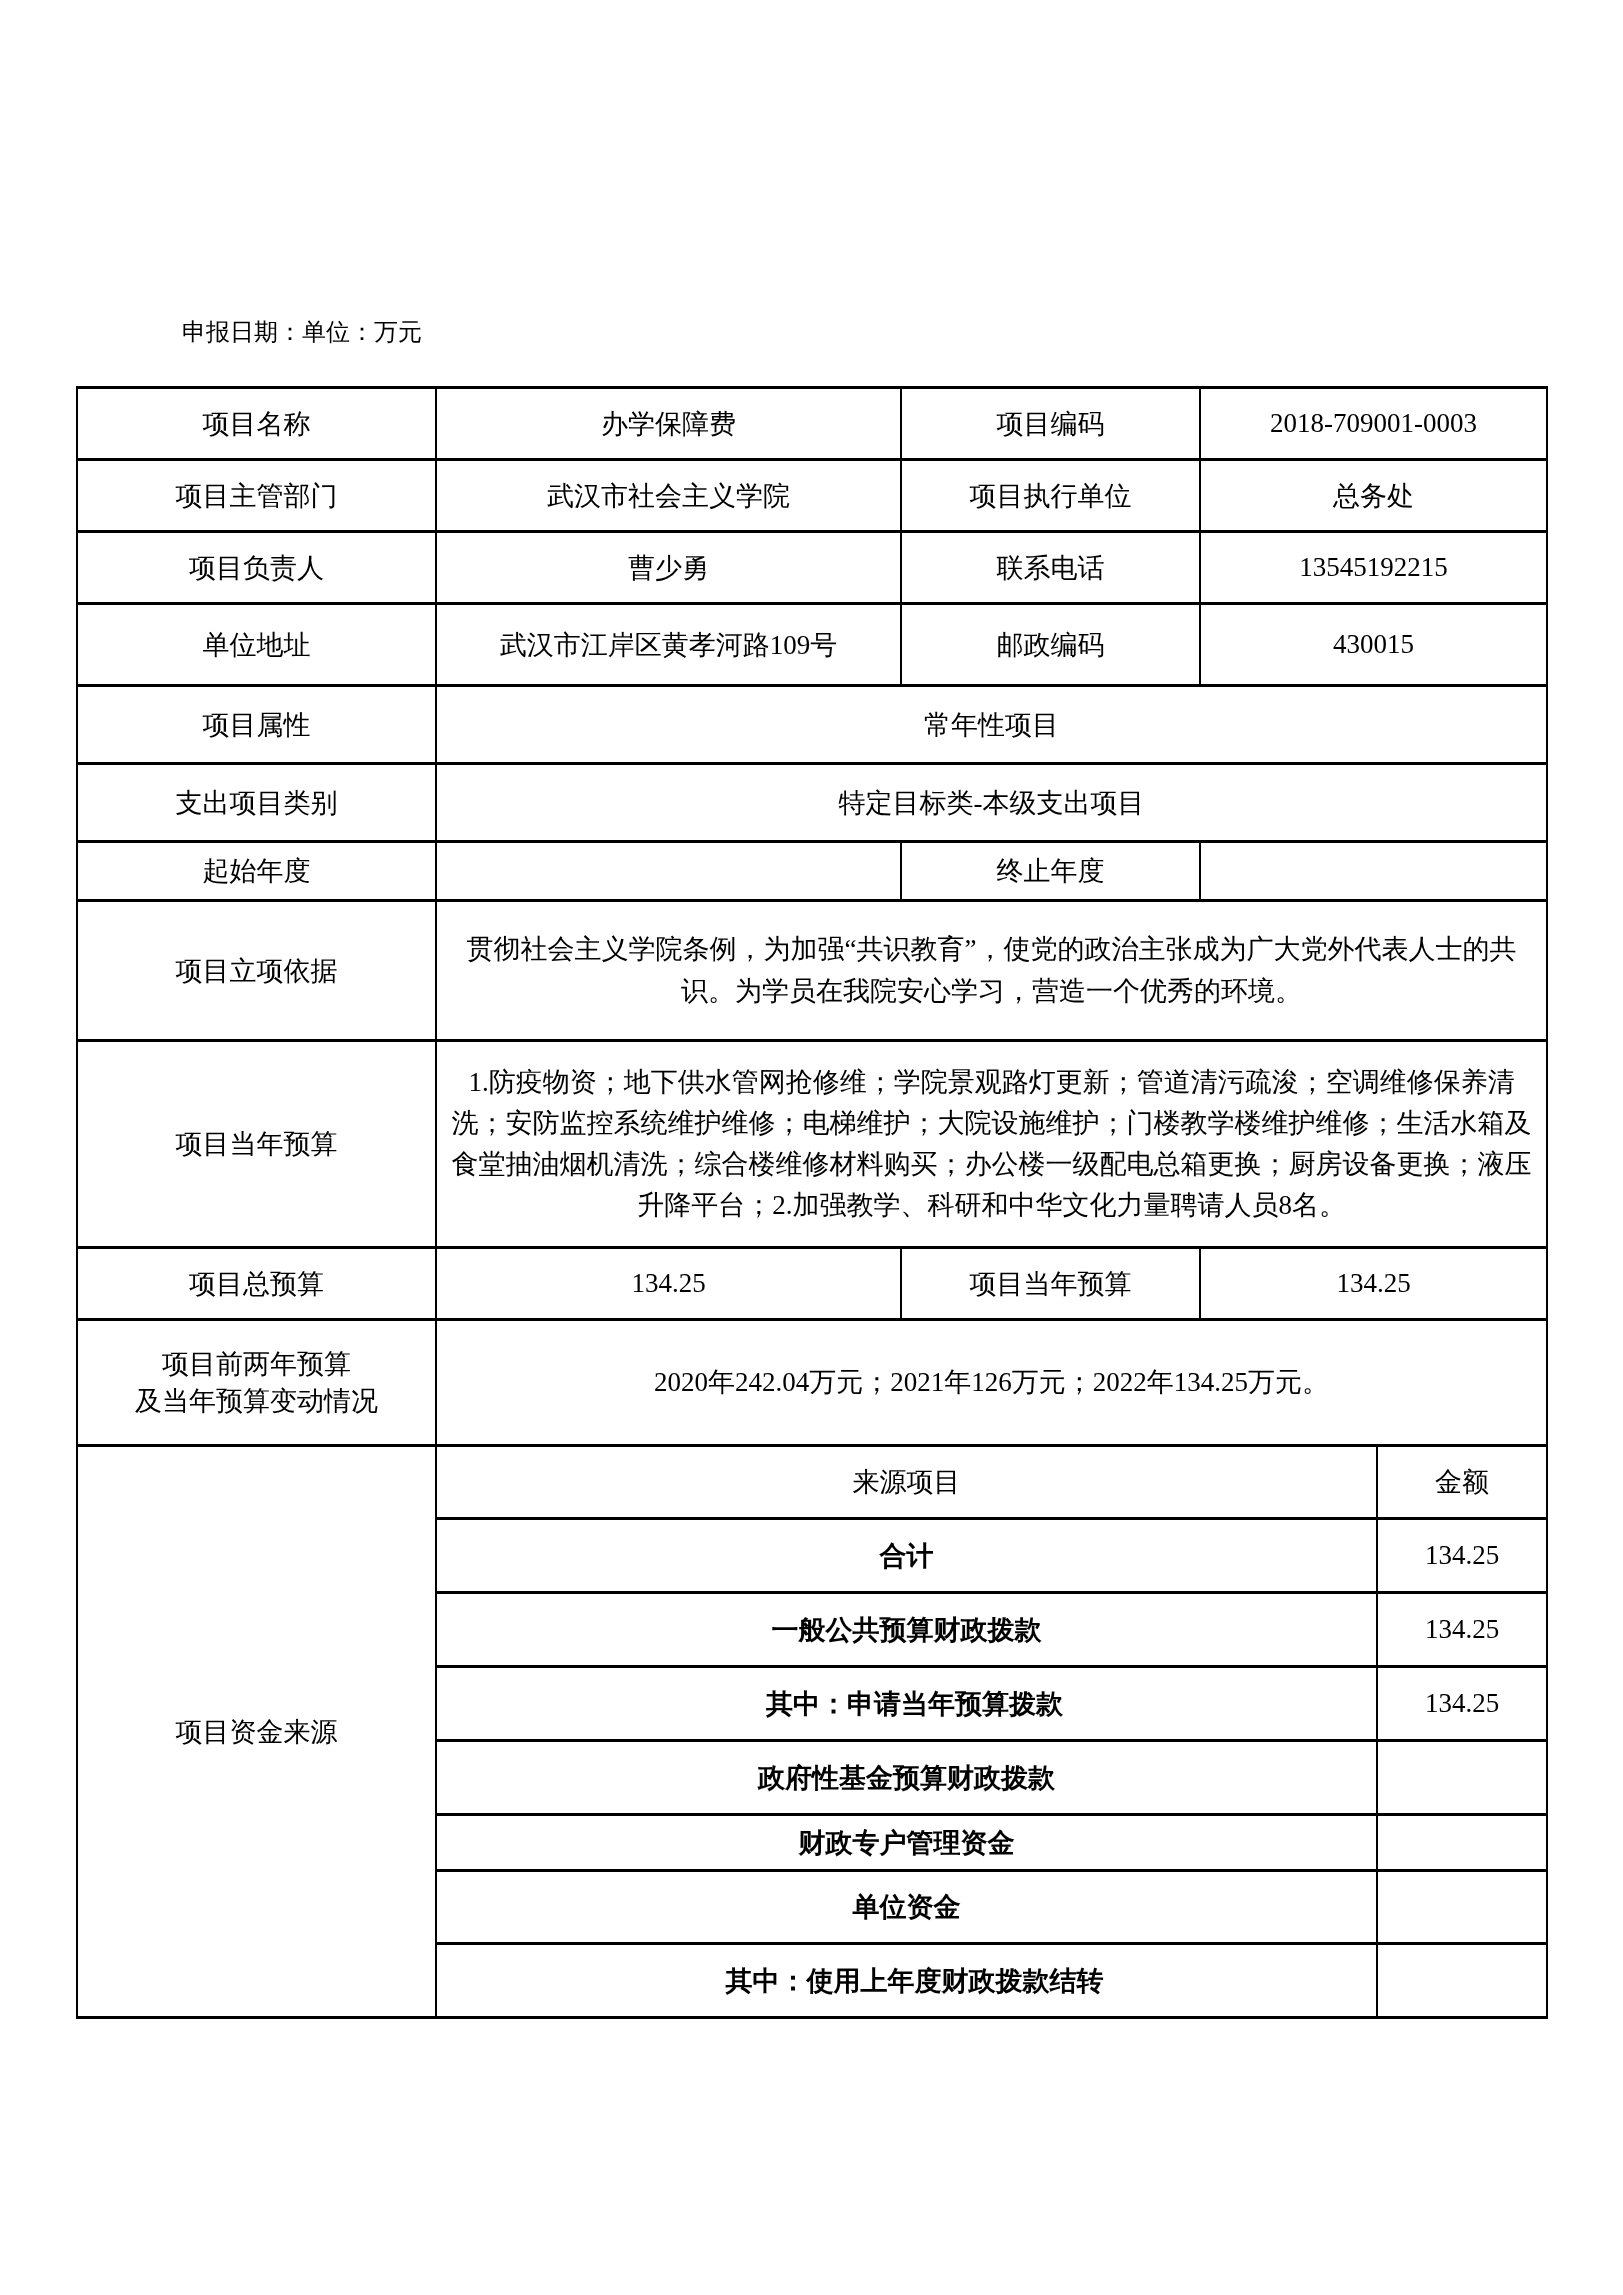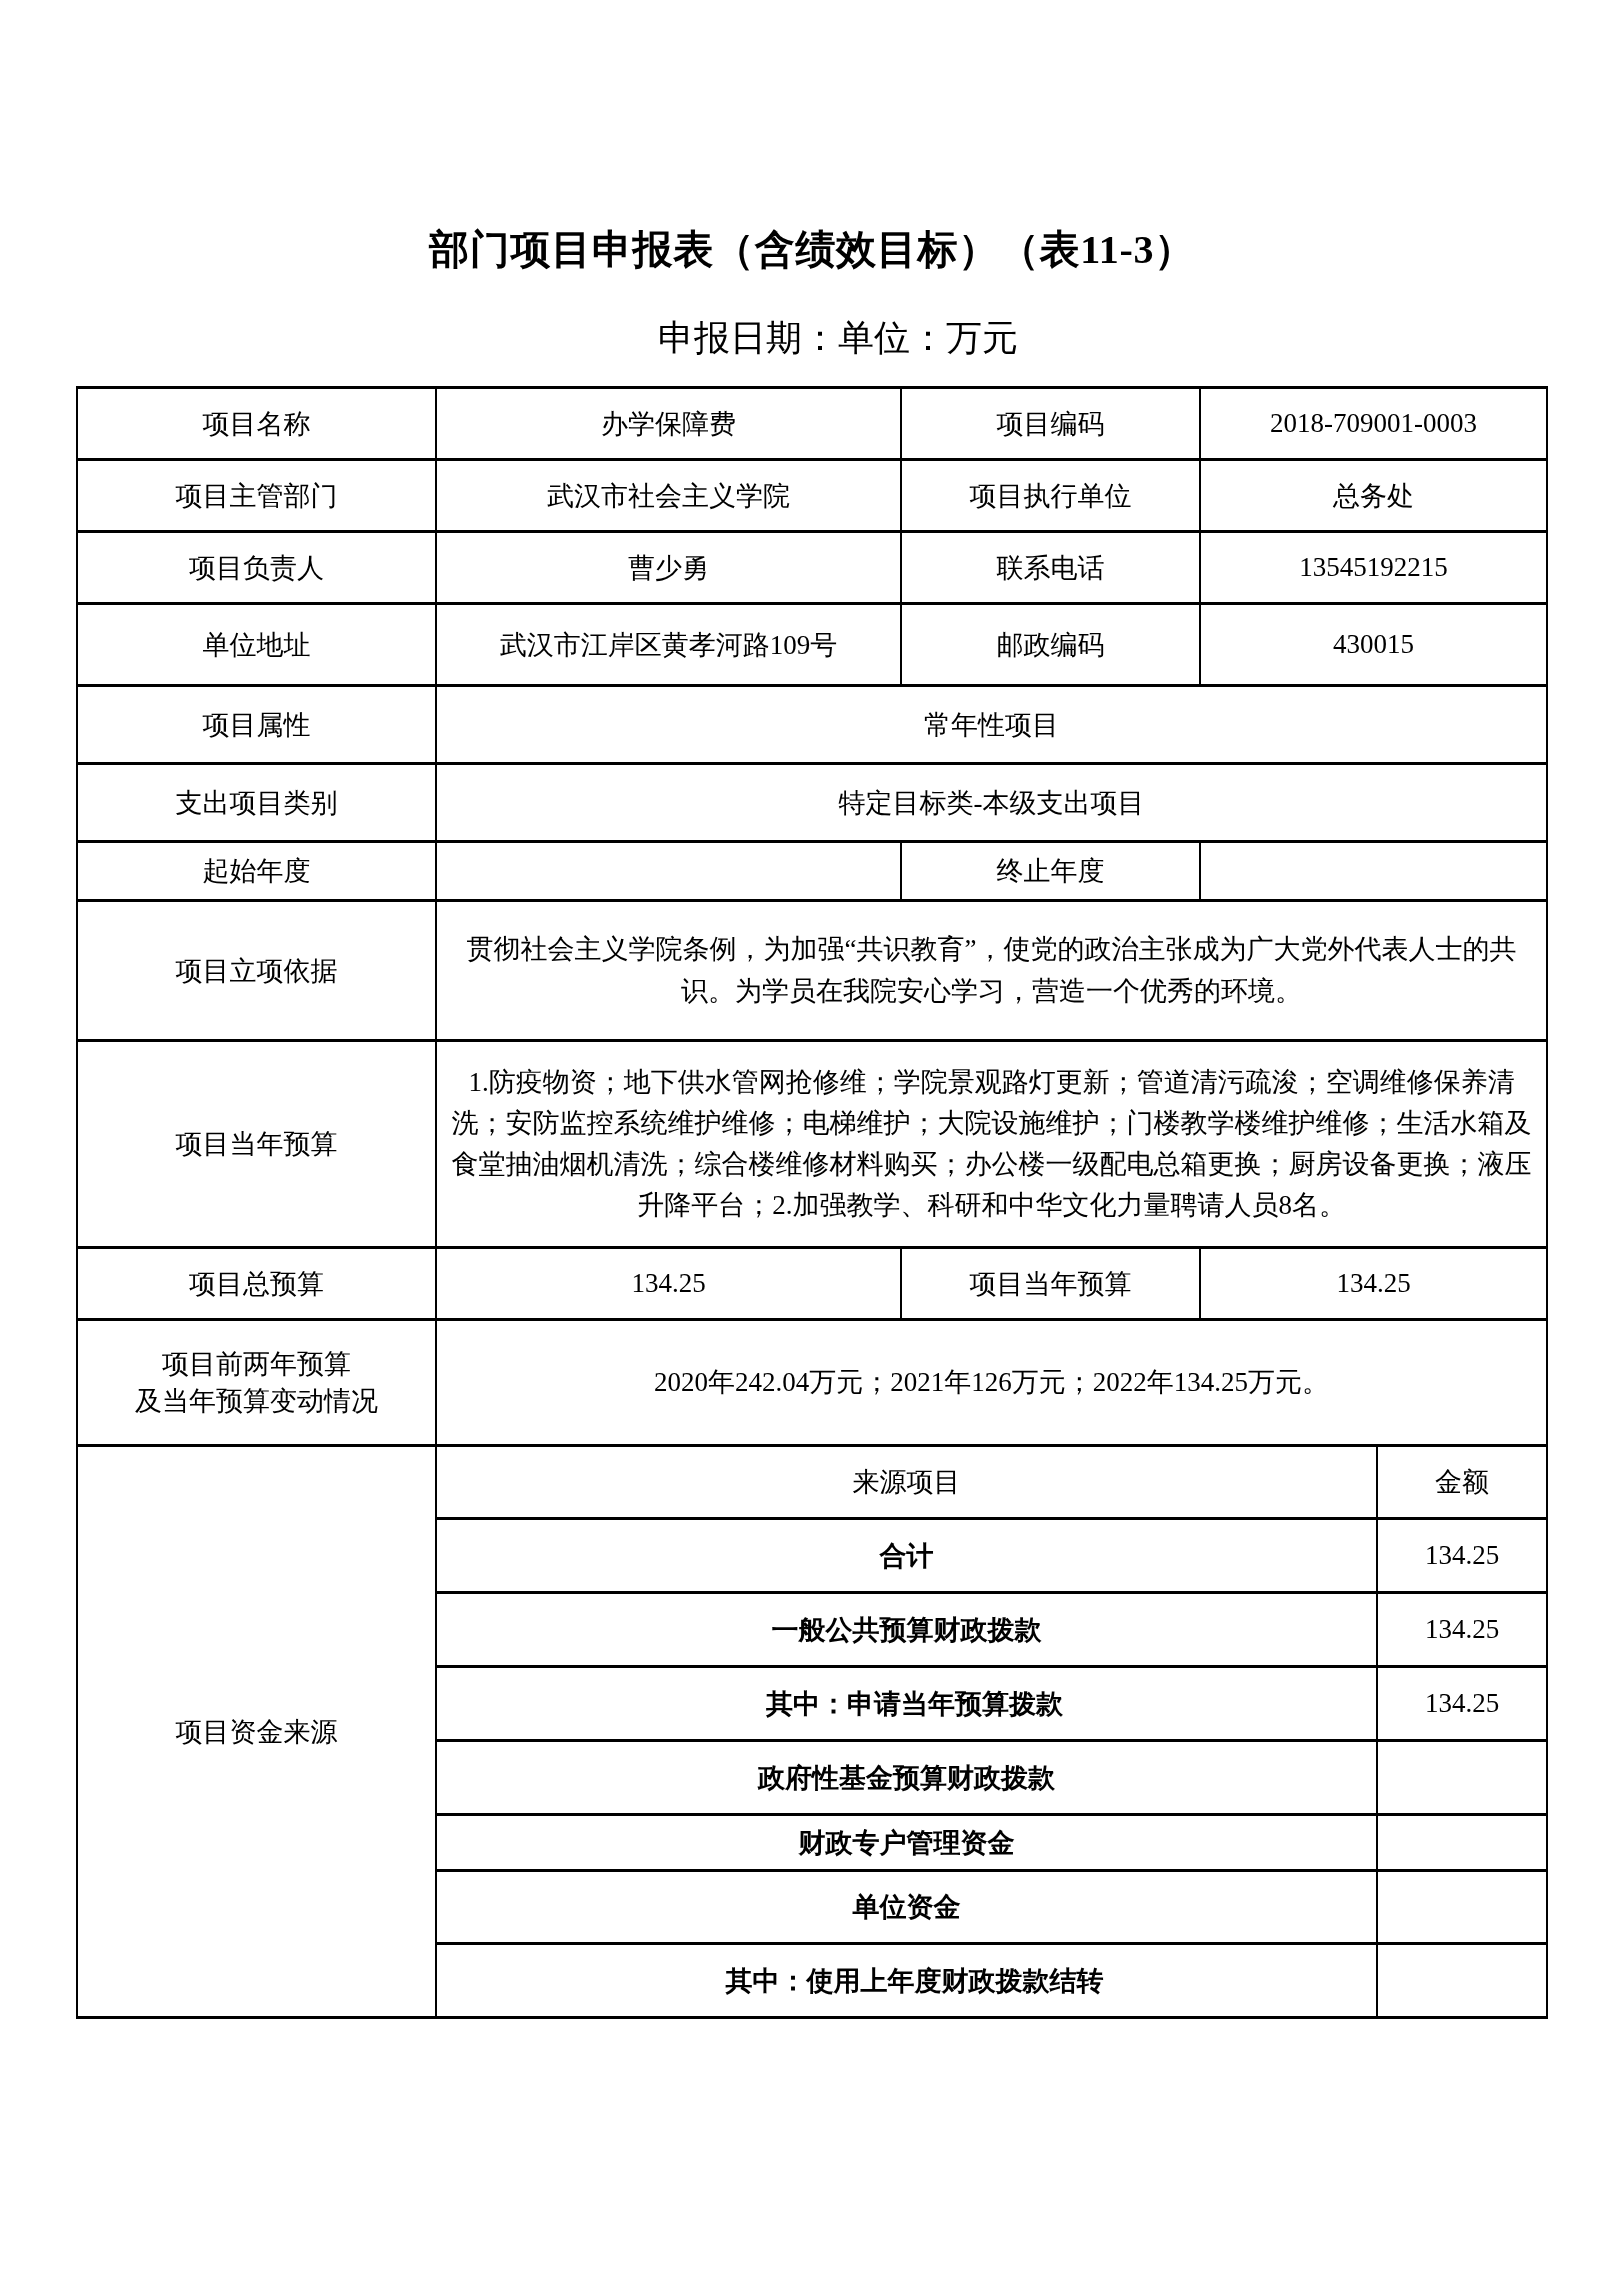--- a/index.html
+++ b/index.html
@@ -25,22 +25,22 @@
     font-weight: bold;
     letter-spacing: 0.7px;
     white-space: nowrap;
   }
   .meta-row {
     position: absolute;
     top: 319px;
     left: 76px;
     width: 1469px;
     display: flex;
-    justify-content: center;
-    font-size: 36px;
+    justify-content: flex-start;
+    font-size: 24px;
     line-height: 1.1;
   }
   .meta-left  { margin-left: 106px; }
   .meta-right { margin-right: 51px; }
 
   table.form {
     position: absolute;
     top: 386px;
     left: 76px;
     width: 1469px;
@@ -73,21 +73,20 @@
   td.src.indent {
     padding-left: 23px;
   }
   .two-line div { line-height: 1.35; text-align: center; }
 </style>
 </head>
 <body>
 
 <div class="page">
 
-  <div class="doc-title">部门项目申报表（含绩效目标）（表11-3）</div>
 
   <div class="meta-row">
     <span class="meta-left">申报日期：</span>
     <span class="meta-right">单位：万元</span>
   </div>
 
   <table class="form">
     <colgroup>
       <col style="width:359px">
       <col style="width:465px">

